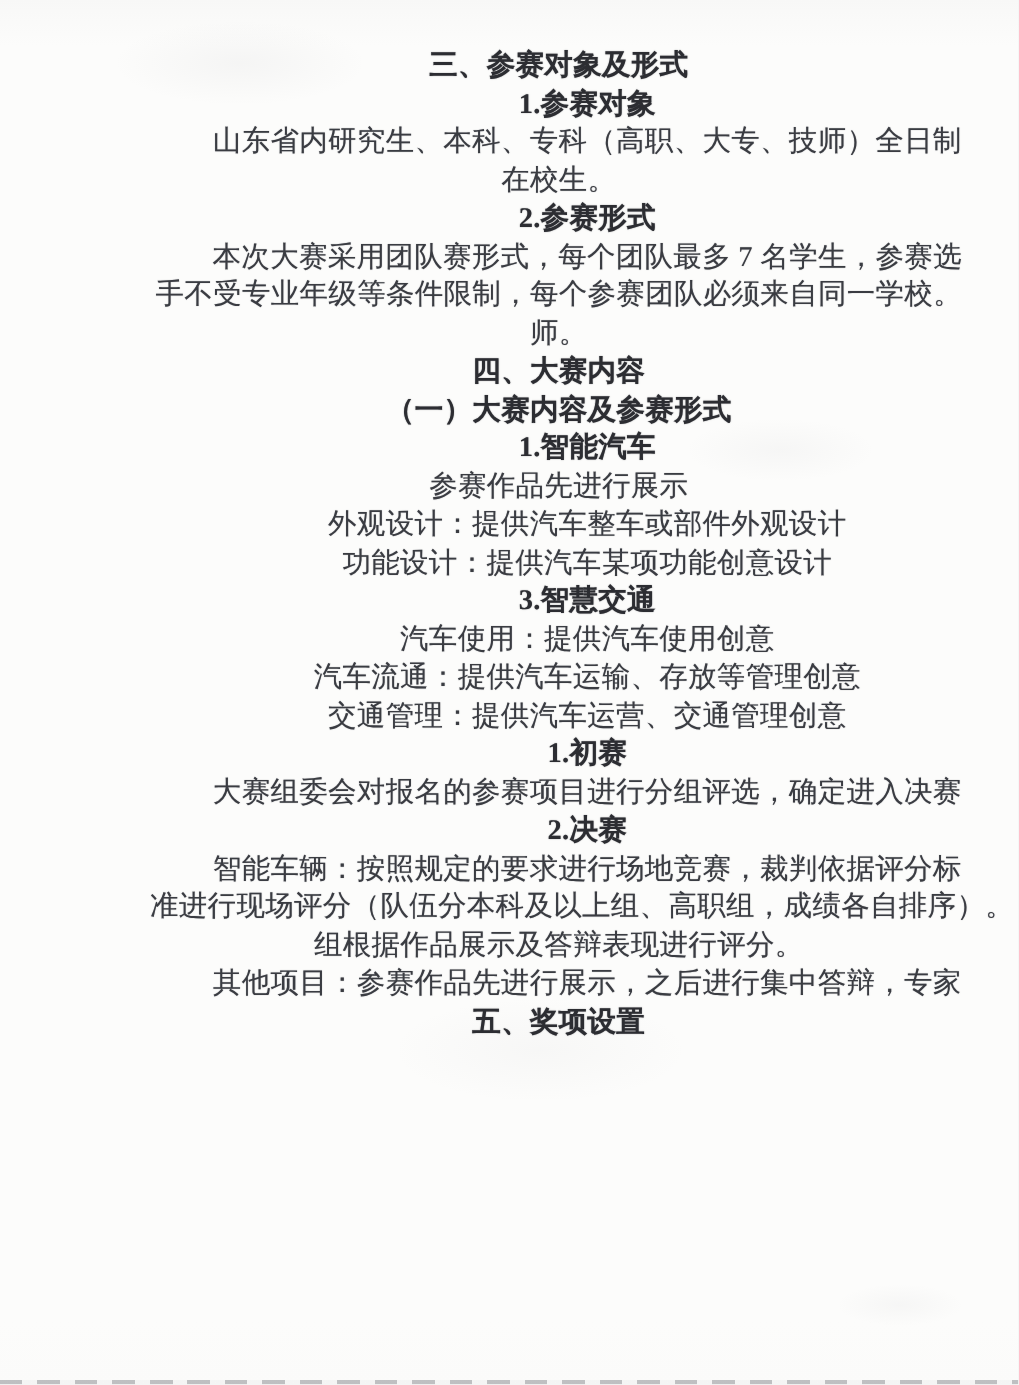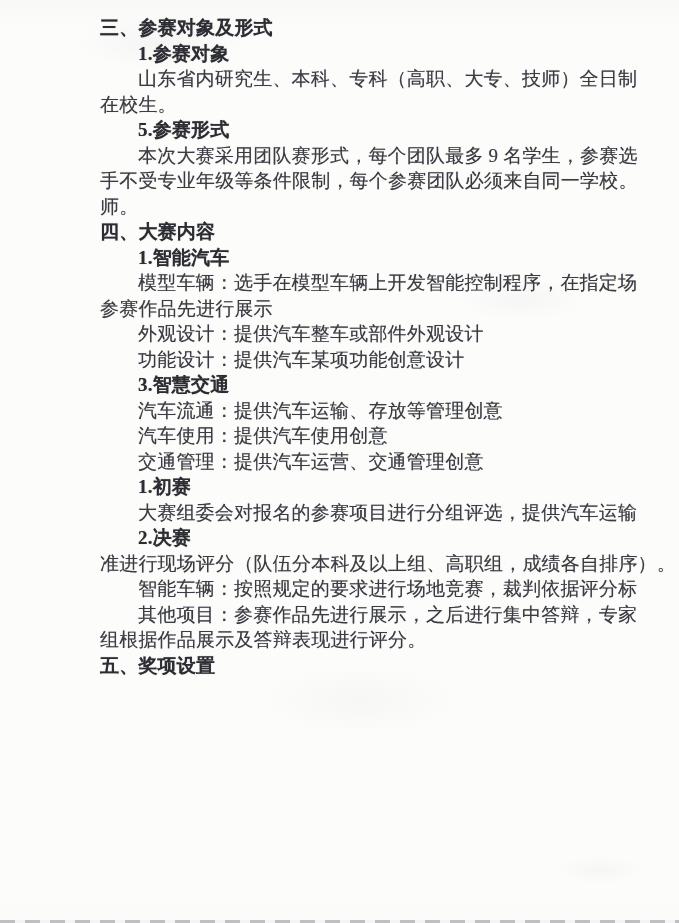--- a/index.html
+++ b/index.html
@@ -25,22 +25,23 @@
     pointer-events: none;
     background:
       radial-gradient(120px 40px at 160px 42px, rgba(150,150,155,0.07), transparent 70%),
       radial-gradient(90px 30px at 520px 300px, rgba(150,150,155,0.06), transparent 70%),
       radial-gradient(140px 50px at 360px 700px, rgba(150,150,155,0.05), transparent 70%),
       radial-gradient(60px 20px at 600px 870px, rgba(150,150,155,0.06), transparent 70%);
   }
   .textblock {
     position: absolute;
     left: 100px;
-    top: 15px;
+    top: 31px;
     width: 545px;
+    text-align: center;
   }
   .line {
     height: 25.5px;
     line-height: 25.5px;
     font-size: 19px;
     color: #3a3c42;
     letter-spacing: 0.2px;
     white-space: nowrap;
     text-shadow: 0 0 0.7px rgba(72,74,82,0.55);
   }
@@ -68,37 +69,37 @@
 </style>
 </head>
 <body>
 
 <div class="page">
   <div class="textblock">
       <div class="line bold">三、参赛对象及形式</div>
       <div class="line bold indent">1.参赛对象</div>
       <div class="line indent">山东省内研究生、本科、专科（高职、大专、技师）全日制</div>
       <div class="line">在校生。</div>
-      <div class="line bold indent">5.参赛形式</div>
-      <div class="line indent">本次大赛采用团队赛形式，每个团队最多 9 名学生，参赛选</div>
+      <div class="line bold indent">2.参赛形式</div>
+      <div class="line indent">本次大赛采用团队赛形式，每个团队最多 7 名学生，参赛选</div>
       <div class="line">手不受专业年级等条件限制，每个参赛团队必须来自同一学校。</div>
       <div class="line">师。</div>
       <div class="line bold">四、大赛内容</div>
+      <div class="line bold">（一）大赛内容及参赛形式</div>
       <div class="line bold indent">1.智能汽车</div>
-      <div class="line indent">模型车辆：选手在模型车辆上开发智能控制程序，在指定场</div>
       <div class="line">参赛作品先进行展示</div>
       <div class="line indent">外观设计：提供汽车整车或部件外观设计</div>
       <div class="line indent">功能设计：提供汽车某项功能创意设计</div>
       <div class="line bold indent">3.智慧交通</div>
+      <div class="line indent">汽车使用：提供汽车使用创意</div>
       <div class="line indent">汽车流通：提供汽车运输、存放等管理创意</div>
-      <div class="line indent">汽车使用：提供汽车使用创意</div>
       <div class="line indent">交通管理：提供汽车运营、交通管理创意</div>
       <div class="line bold indent">1.初赛</div>
-      <div class="line indent">大赛组委会对报名的参赛项目进行分组评选，提供汽车运输</div>
+      <div class="line indent">大赛组委会对报名的参赛项目进行分组评选，确定进入决赛</div>
       <div class="line bold indent">2.决赛</div>
+      <div class="line indent">智能车辆：按照规定的要求进行场地竞赛，裁判依据评分标</div>
       <div class="line">准进行现场评分（队伍分本科及以上组、高职组，成绩各自排序）。</div>
-      <div class="line indent">智能车辆：按照规定的要求进行场地竞赛，裁判依据评分标</div>
+      <div class="line">组根据作品展示及答辩表现进行评分。</div>
       <div class="line indent">其他项目：参赛作品先进行展示，之后进行集中答辩，专家</div>
-      <div class="line">组根据作品展示及答辩表现进行评分。</div>
       <div class="line bold">五、奖项设置</div>
     </div>
   <div class="scan-edge"></div>
 </div>
 
 </body></html>

